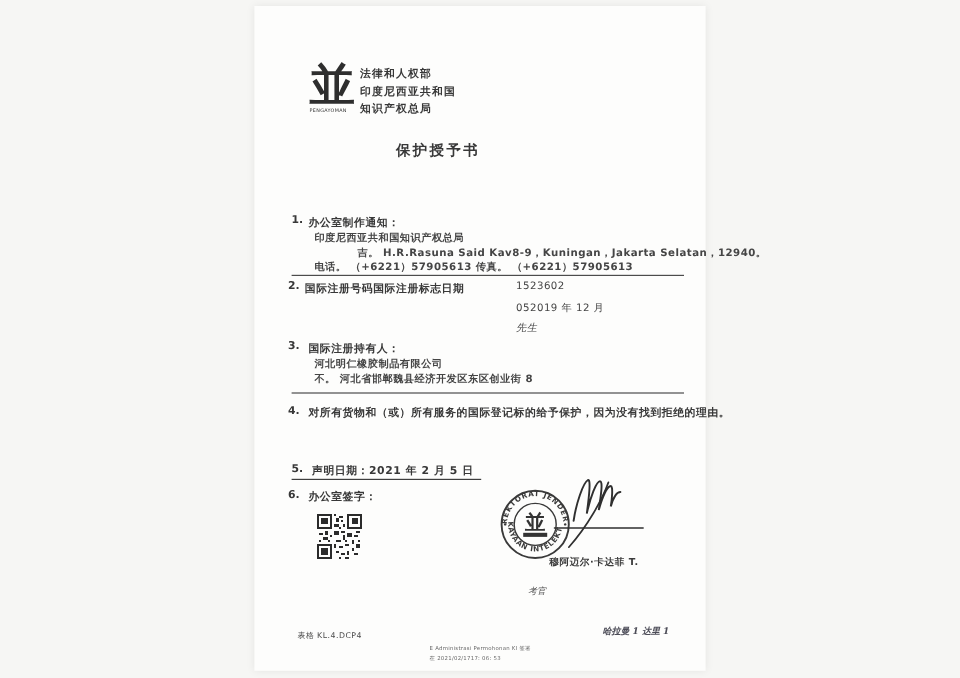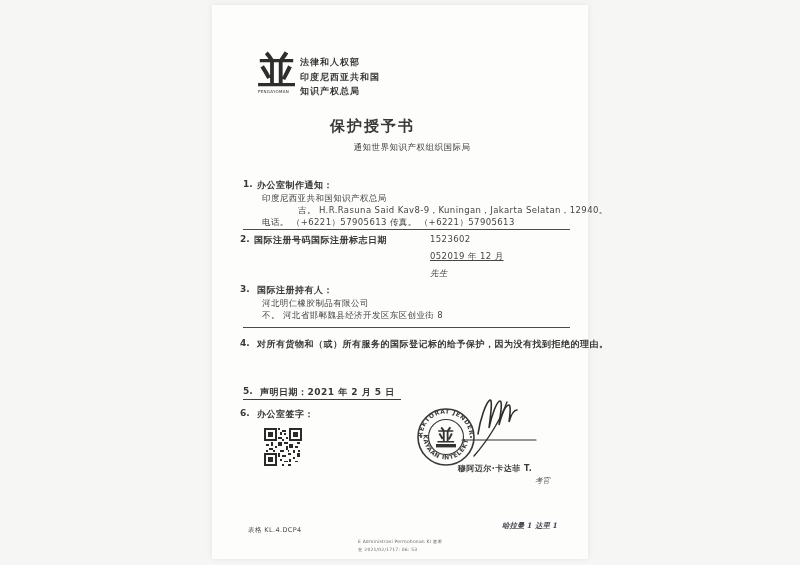--- a/index.html
+++ b/index.html
@@ -16,25 +16,25 @@
     background:#fdfdfc;
     box-shadow:0 0 7px rgba(0,0,0,0.07);
   }
   .abs{position:absolute;}
   .logo-glyph{
     font-size:38px;line-height:1;font-weight:bold;color:#2e2e2e;
     font-family:"DejaVu Serif","Liberation Serif",serif;
   }
   .logo-caption{font-size:4px;color:#2e2e2e;letter-spacing:0.3px;}
   .letterhead div{font-size:9px;font-weight:bold;line-height:14.5px;letter-spacing:1px;color:#383838;}
-  .doc-title{font-size:15px;font-weight:bold;letter-spacing:2px;color:#383838;}
+  .doc-title{font-size:12px;font-weight:bold;letter-spacing:2px;color:#383838;}
   .notice{font-size:8.5px;line-height:15px;text-align:center;color:#424242;letter-spacing:0.5px;}
   .sec-num{font-size:9px;font-weight:bold;color:#383838;}
   .sec-head{font-size:9px;font-weight:bold;letter-spacing:0.5px;color:#383838;}
-  .body-line{font-size:8.5px;color:#454545;letter-spacing:0.4px;white-space:nowrap;}
+  .body-line{font-size:8.5px;color:#454545;letter-spacing:0.4px;white-space:nowrap;font-weight:bold;}
   .rule{border-top:1px solid #4c4c4c;height:0;}
   .value-line{font-size:8.5px;color:#454545;letter-spacing:0.4px;}
   .sig-name{font-size:8px;font-weight:bold;color:#3b3b3b;letter-spacing:0.5px;}
   .sig-role{font-size:7.5px;font-style:italic;color:#555;font-family:"DejaVu Serif","Liberation Serif",serif;}
   .footer-form{font-size:6.5px;color:#4a4a4a;letter-spacing:0.4px;}
   .footer-page{font-size:7.5px;font-weight:bold;font-style:italic;color:#4c4c57;
     font-family:"DejaVu Serif","Liberation Serif",serif;}
   .stamp-tiny{font-size:4.5px;color:#6a6a6a;line-height:8px;letter-spacing:0.2px;}
 </style>
 </head>
@@ -49,34 +49,33 @@
     </div>
     <div class="abs letterhead" style="left:88px;top:50px;">
       <div>法律和人权部</div>
       <div>印度尼西亚共和国</div>
       <div>知识产权总局</div>
     </div>
 
     <div class="abs doc-title" style="left:118px;top:112px;">保护授予书</div>
 
     <div class="abs notice" style="left:100px;top:135px;width:200px;">
-      <div>通知世界知识产权组织国际局</div>
     </div>
 
     <div class="abs sec-num" style="left:31px;top:174px;">1.</div>
     <div class="abs sec-head" style="left:45px;top:174px;">办公室制作通知：</div>
     <div class="abs body-line" style="left:50px;top:188px;">印度尼西亚共和国知识产权总局</div>
     <div class="abs body-line" style="left:50px;top:200px;margin-left:36px;">吉。 H.R.Rasuna Said Kav8-9，Kuningan，Jakarta Selatan，12940。</div>
     <div class="abs body-line" style="left:50px;top:212px;">电话。 （+6221）57905613 传真。 （+6221）57905613</div>
     <div class="abs rule" style="left:31px;top:224px;width:327px;"></div>
 
     <div class="abs sec-num" style="left:28px;top:229px;">2.</div>
     <div class="abs sec-head" style="left:42px;top:229px;">国际注册号码国际注册标志日期</div>
     <div class="abs value-line" style="left:218px;top:229px;">1523602</div>
-    <div class="abs value-line" style="left:218px;top:246px;text-decoration:underline;">052019 年 12 月</div>
+    <div class="abs value-line" style="left:218px;top:246px;">052019 年 12 月</div>
     <div class="abs value-line" style="left:218px;top:263px;font-style:italic;">先生</div>
 
     <div class="abs sec-num" style="left:28px;top:279px;">3.</div>
     <div class="abs sec-head" style="left:45px;top:279px;">国际注册持有人：</div>
     <div class="abs body-line" style="left:50px;top:293px;">河北明仁橡胶制品有限公司</div>
     <div class="abs body-line" style="left:50px;top:305px;">不。 河北省邯郸魏县经济开发区东区创业街 8</div>
     <div class="abs rule" style="left:31px;top:322px;width:327px;"></div>
 
     <div class="abs sec-num" style="left:28px;top:333px;">4.</div>
     <div class="abs sec-head" style="left:45px;top:333px;white-space:nowrap;">对所有货物和（或）所有服务的国际登记标的给予保护，因为没有找到拒绝的理由。</div>
@@ -161,21 +160,21 @@
       <svg width="90" height="80" viewBox="0 0 90 80">
         <g fill="none" stroke="#2f2f2f" stroke-linecap="round">
           <path stroke-width="1.6" d="M28 44 C30 30 36 12 40 10 C43 9 40 30 39 38 C42 24 47 11 50 11 C53 11 50 27 49 35 C52 24 56 15 59 15 C61 15 60 26 59 32 C61 25 64 20 67 20"></path>
           <path stroke-width="1.4" d="M57 12 C52 26 40 48 24 66"></path>
           <path stroke-width="1.1" d="M12 50 H86"></path>
         </g>
       </svg>
     </div>
 
     <div class="abs sig-name" style="left:228px;top:458px;width:110px;text-align:center;">穆阿迈尔·卡达菲 T.</div>
-    <div class="abs sig-role" style="left:228px;top:471px;width:110px;text-align:right;font-family:Liberation Serif, serif;">考官</div>
+    <div class="abs sig-role" style="left:228px;top:483px;width:110px;text-align:left;font-family:Liberation Serif, serif;">考官</div>
 
     <div class="abs footer-form" style="left:36px;top:521px;">表格 KL.4.DCP4</div>
     <div class="abs footer-page" style="left:290px;top:516px;">哈拉曼 1 达里 1</div>
     <div class="abs stamp-tiny" style="left:146px;top:533px;">
       <div>E Administrasi Permohonan KI 签署</div>
       <div>在 2021/02/1717: 06: 53</div>
     </div>
 
   </div>
 </div>

